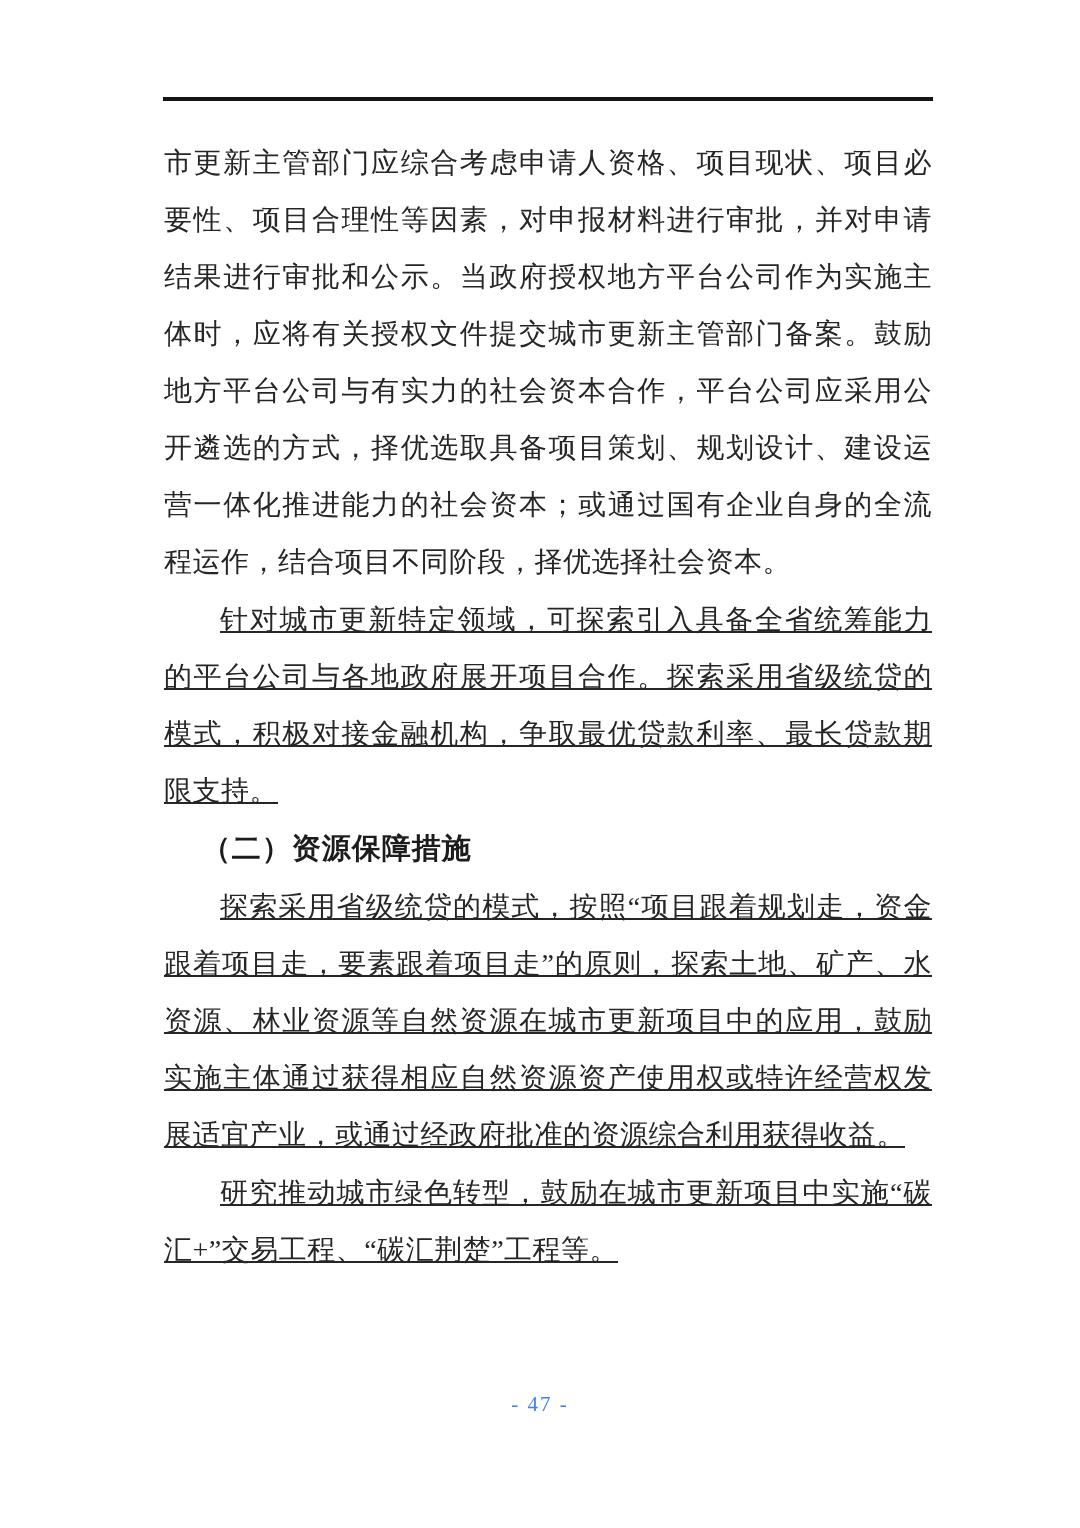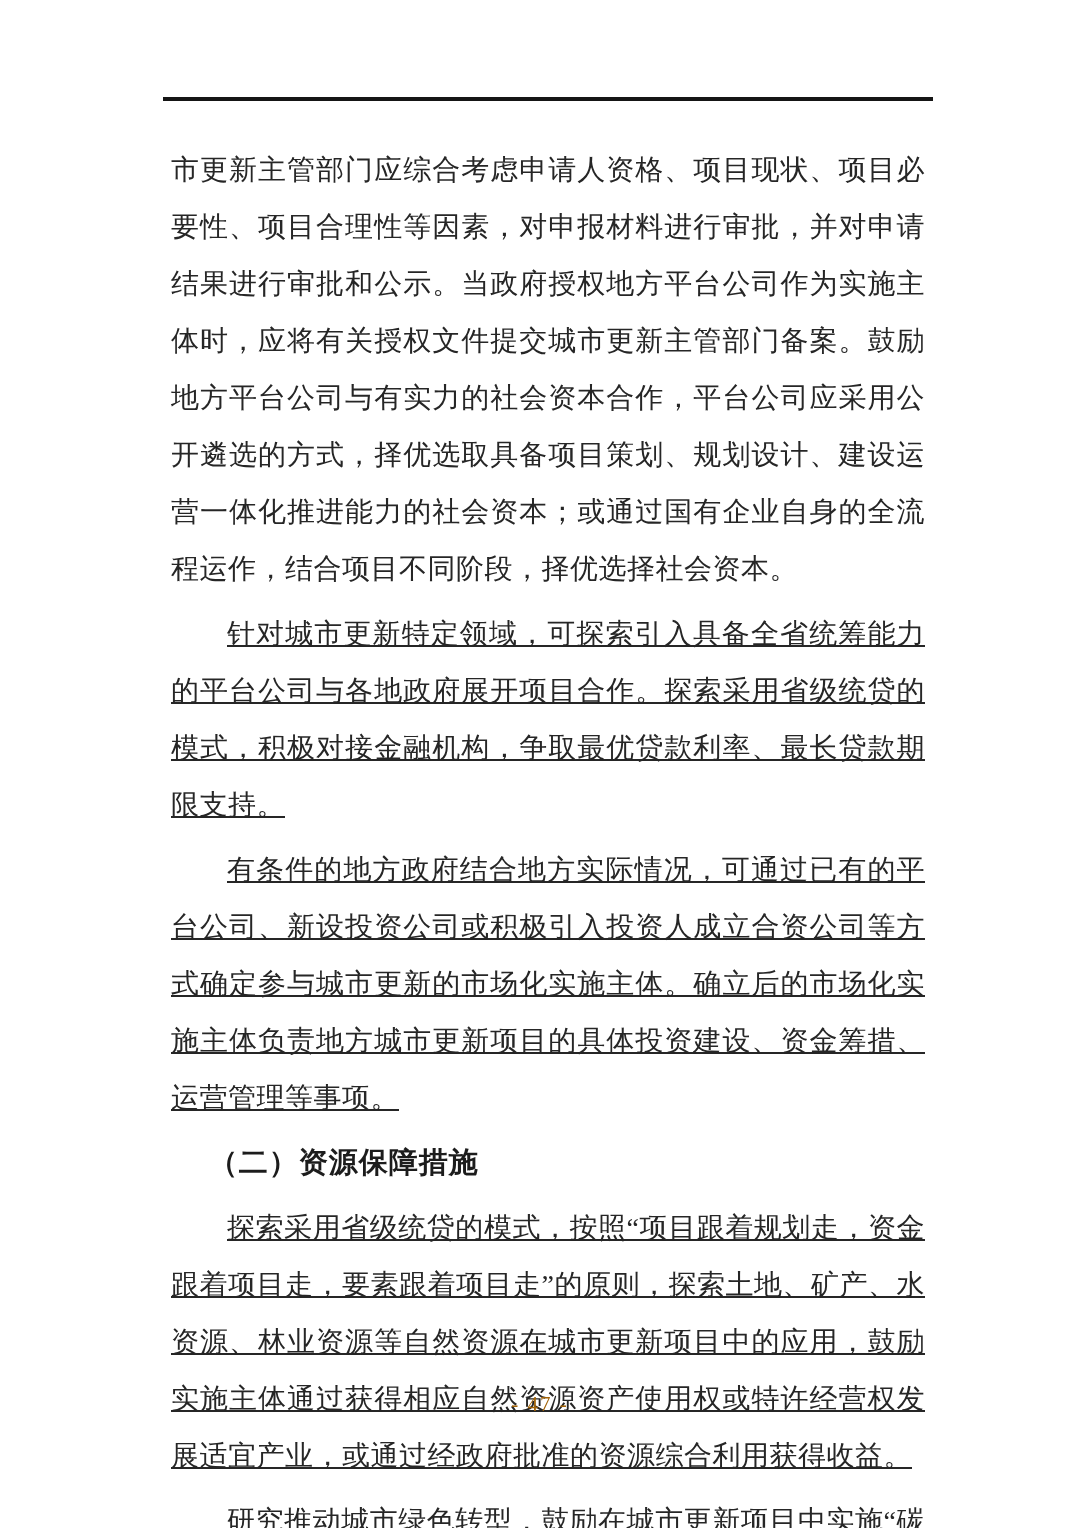--- a/index.html
+++ b/index.html
@@ -30,58 +30,57 @@
     top: 133px;
     width: 770px;
     color: #262626;
     font-size: 28px;
     line-height: 57px;
     text-align: justify;
     text-justify: inter-ideograph;
     letter-spacing: 0.5px;
   }
   .body-text p {
-    margin: 8px;
+    margin: 1px;
     padding: 0;
   }
   .para-indent {
     text-indent: 2em;
     text-decoration: underline;
   }
   .section-heading {
     font-weight: bold;
     font-family: "Liberation Sans", "DejaVu Sans", sans-serif;
     text-indent: 1.3em;
     font-size: 29px;
     color: #1c1c1c;
     letter-spacing: 1px;
   }
   .page-footer {
     position: absolute;
     left: 0;
     top: 1392px;
     width: 1080px;
     text-align: center;
-    color: #a16207;
+    color: #3b82f6;
     font-size: 21px;
     font-family: "Liberation Serif", "DejaVu Serif", serif;
     letter-spacing: 2px;
   }
 </style>
 </head>
 <body>
 
 <div class="page">
 
   <div class="header-rule"></div>
 
   <div class="body-text">
     <p>市更新主管部门应综合考虑申请人资格、项目现状、项目必要性、项目合理性等因素，对申报材料进行审批，并对申请结果进行审批和公示。当政府授权地方平台公司作为实施主体时，应将有关授权文件提交城市更新主管部门备案。鼓励地方平台公司与有实力的社会资本合作，平台公司应采用公开遴选的方式，择优选取具备项目策划、规划设计、建设运营一体化推进能力的社会资本；或通过国有企业自身的全流程运作，结合项目不同阶段，择优选择社会资本。</p>
     <p class="para-indent">针对城市更新特定领域，可探索引入具备全省统筹能力的平台公司与各地政府展开项目合作。探索采用省级统贷的模式，积极对接金融机构，争取最优贷款利率、最长贷款期限支持。</p>
-    <p class="para-indent">有条件的地方政府结合地方实际情况，可通过已有的平台公司、新设投资公司或积极引入投资人成立合资公司等方式确定参与城市更新的市场化实施主体。确立后的市场化实施主体负责地方城市更新项目的具体投资建设、资金筹措、运营管理等事项。</p>
     <p class="section-heading">（二）资源保障措施</p>
     <p class="para-indent">探索采用省级统贷的模式，按照“项目跟着规划走，资金跟着项目走，要素跟着项目走”的原则，探索土地、矿产、水资源、林业资源等自然资源在城市更新项目中的应用，鼓励实施主体通过获得相应自然资源资产使用权或特许经营权发展适宜产业，或通过经政府批准的资源综合利用获得收益。</p>
     <p class="para-indent">研究推动城市绿色转型，鼓励在城市更新项目中实施“碳汇+”交易工程、“碳汇荆楚”工程等。</p>
   </div>
 
   <div class="page-footer">- 47 -</div>
 
 </div>
 
 </body></html>

